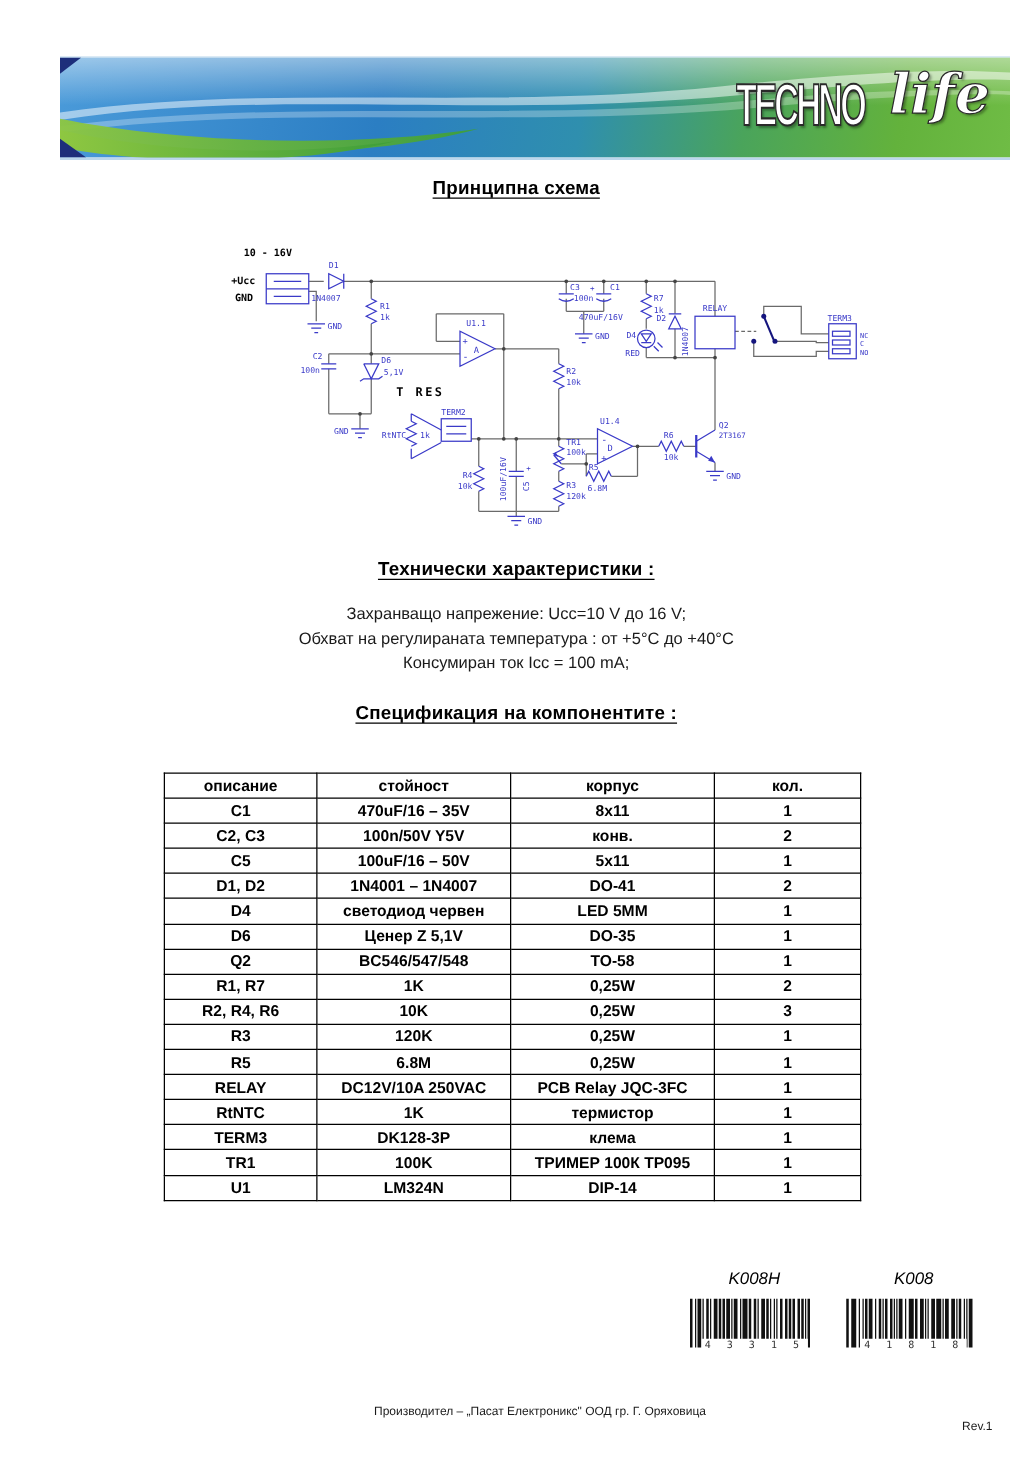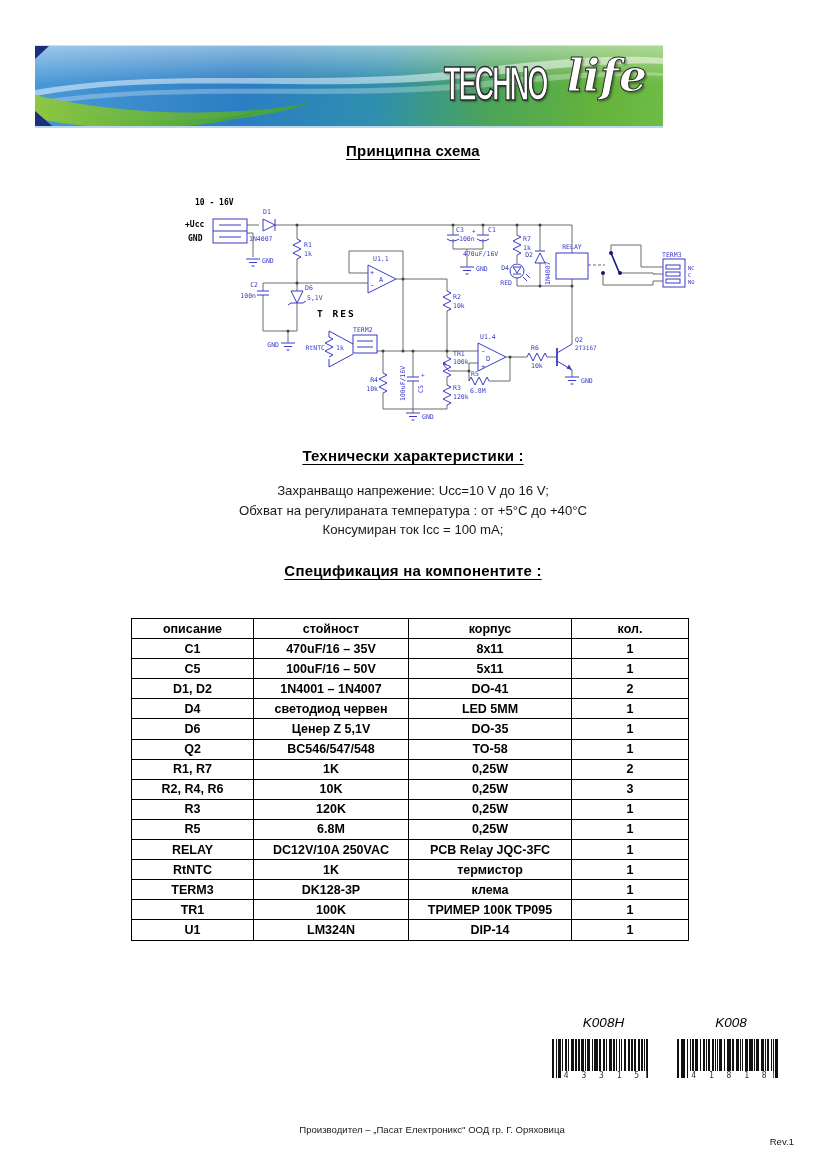--- a/index.html
+++ b/index.html
@@ -1,19 +1,19 @@
 <!DOCTYPE html>
 <html><head>
 <meta charset="utf-8">
 <style>
   html,body{margin:0;padding:0;background:#fff;}
   .page{position:relative;width:826px;height:1169px;background:#fff;margin:0 auto;
         font-family:"Liberation Sans",sans-serif;overflow:hidden;}
   
-  .banner{position:absolute;left:35px;top:45px;width:628px;height:80px;
+  .banner{position:absolute;left:48px;top:45px;width:760px;height:80px;
     background-image:
       linear-gradient(to bottom, rgba(255,255,255,.45), rgba(255,255,255,0) 48%),
       linear-gradient(100deg,#4a9ad9 0%,#2b7ec3 34%,#2f8fae 55%,#4aa45b 72%,#63b23c 88%,#6fbc45 100%);
     border-bottom:2px solid #bcd7ec;border-top:1px solid #cfe3f2;}
   .banner svg{position:absolute;left:0;top:0;width:100%;height:100%;}
   .logo{position:absolute;right:16px;top:14px;color:#fff;display:flex;align-items:flex-start;line-height:1;}
   .logo .t{font-family:"Liberation Sans",sans-serif;font-weight:bold;font-size:37px;
     letter-spacing:-3px;transform:scaleX(.74) scaleY(1.28);transform-origin:right top;
     -webkit-text-stroke:1.3px #2a2a2a;text-shadow:2px 2px 2px rgba(0,0,0,.35);}
   .logo .l{font-family:"DejaVu Serif",serif;font-style:italic;font-weight:bold;font-size:44px;
@@ -263,20 +263,26 @@
         </tr>
       </thead>
     <tbody>
         <tr>
           <td>C1</td>
           <td>470uF/16 – 35V</td>
           <td>8x11</td>
           <td>1</td>
         </tr>
         <tr>
+          <td>C2, C3</td>
+          <td>100n/50V Y5V</td>
+          <td>конв.</td>
+          <td>2</td>
+        </tr>
+        <tr>
           <td>C5</td>
           <td>100uF/16 – 50V</td>
           <td>5x11</td>
           <td>1</td>
         </tr>
         <tr>
           <td>D1, D2</td>
           <td>1N4001 – 1N4007</td>
           <td>DO-41</td>
           <td>2</td>

